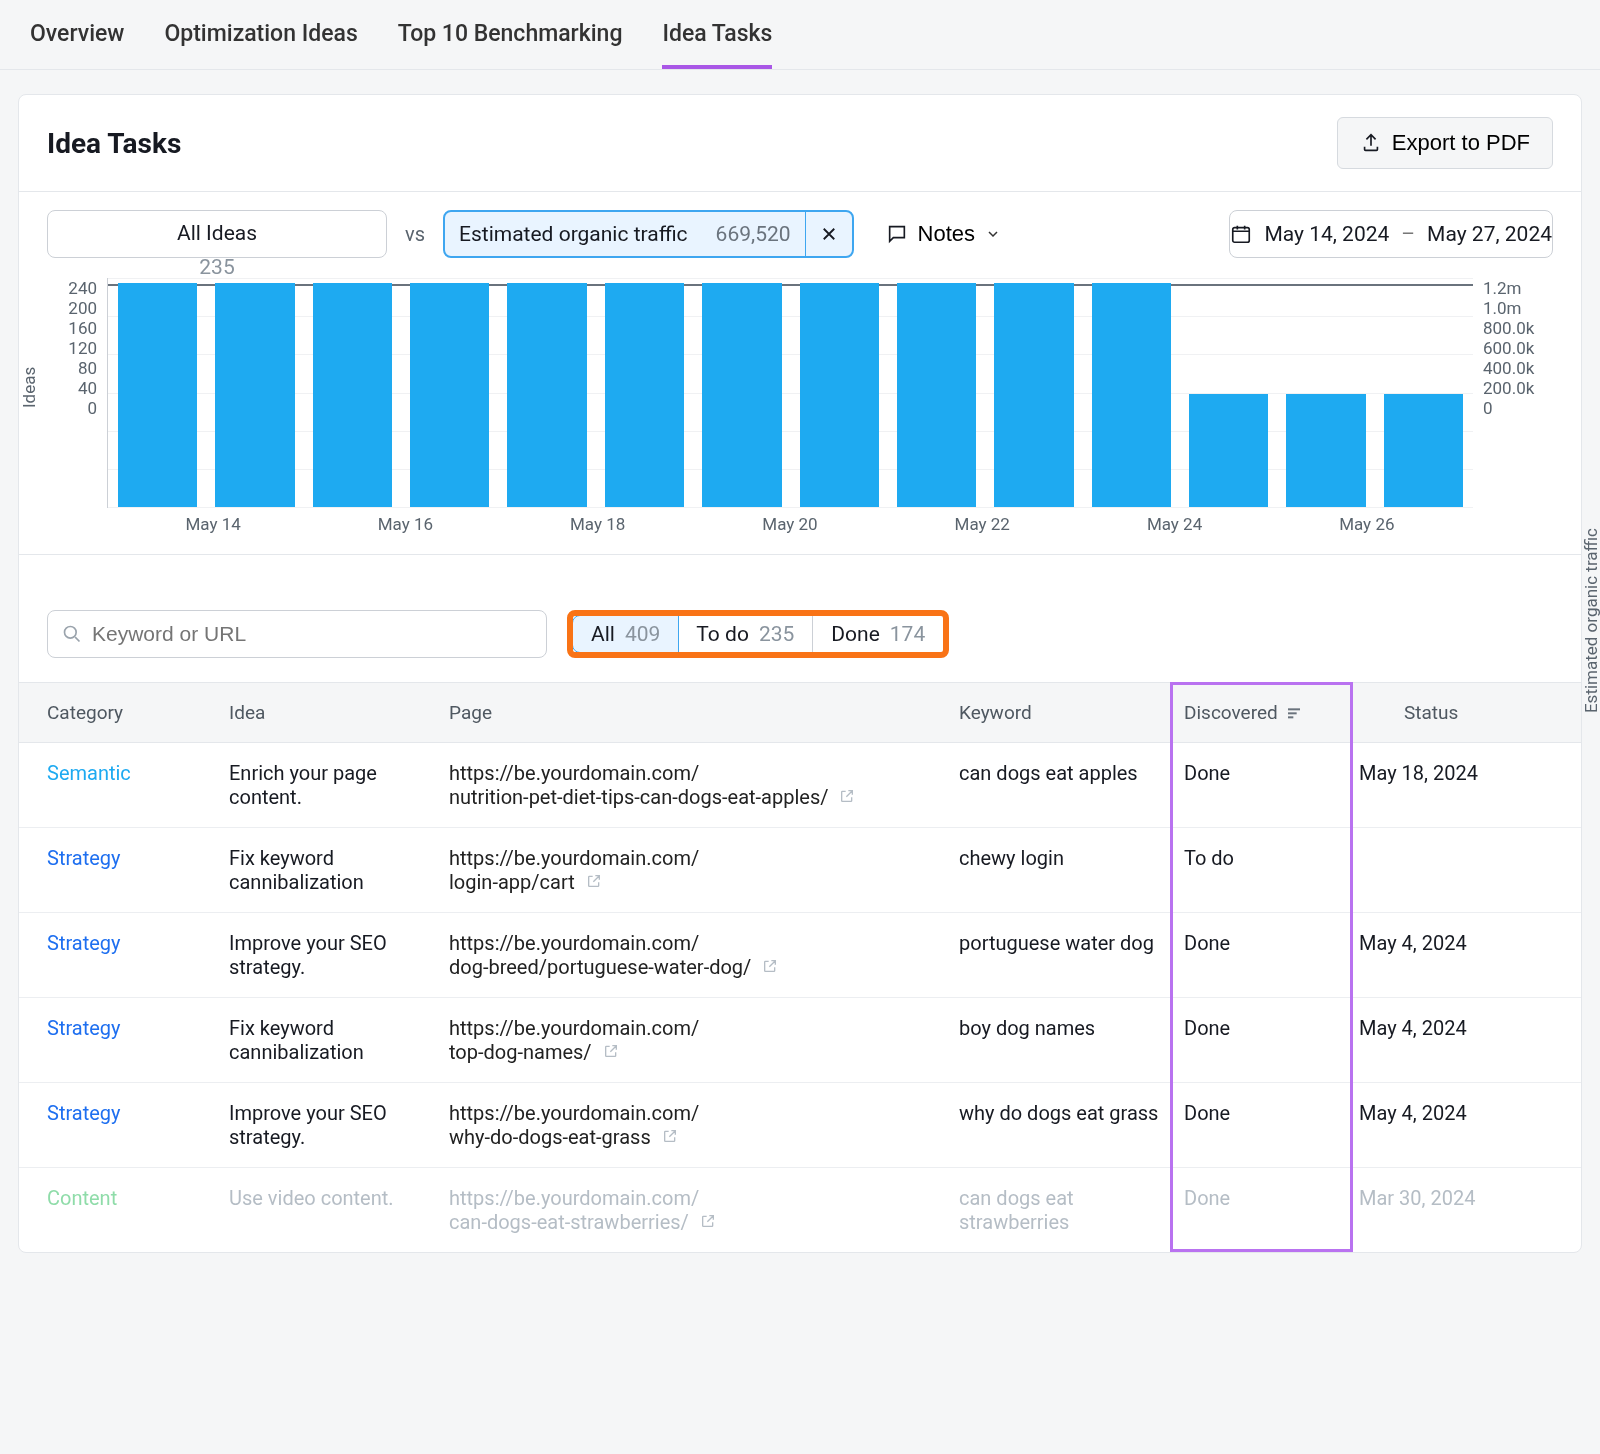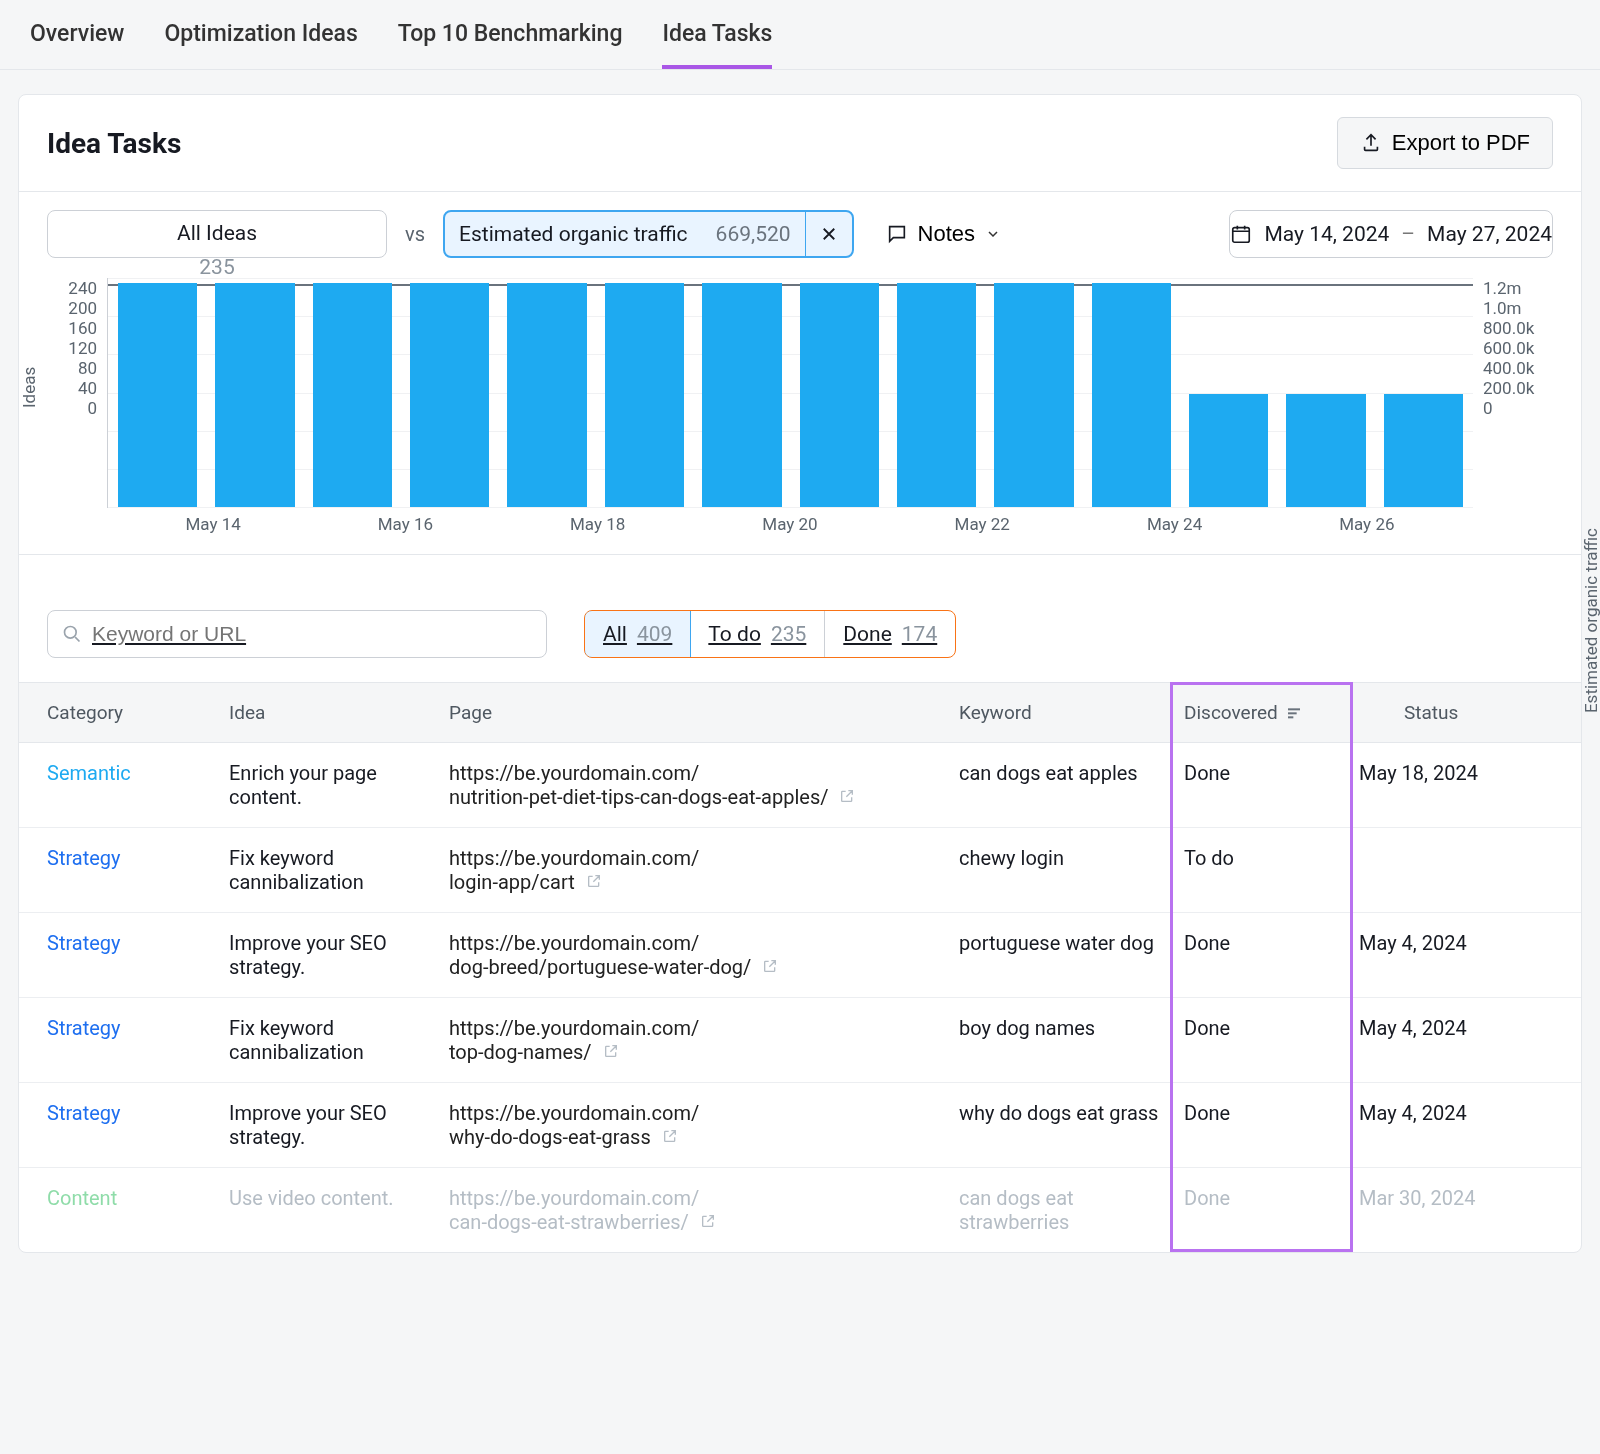--- a/index.html
+++ b/index.html
@@ -47,24 +47,24 @@
 .axis-title-right { position:absolute; right:0; top:260px; transform: rotate(-90deg); transform-origin:right top; font-size:17px; color:#5a646e;}
 .plot { flex:1; position:relative; height:230px; border-left:1px solid #ccd0d6; border-bottom:1px solid #ccd0d6;}
 .grid-line { position:absolute; left:0; right:0; height:1px; background:#f0f1f3;}
 .bars { position:absolute; left:0; right:0; bottom:0; top:0; display:flex; align-items:flex-end; gap:18px; padding:0 10px;}
 .bar { flex:1; background:#1eaaf1; }
 .trend { position:absolute; left:0; right:0; top:6px; height:2px; background:#6a737d; }
 .xaxis { display:flex; margin-left:60px; margin-right:80px; padding:6px 10px 0; font-size:17px; color:#5a646e;}
 .xaxis .xt { flex:2; text-align:center;}
 
 
-.filters { display:flex; align-items:flex-end; gap:37px; padding: 55px 28px 24px; text-decoration: underline; }
+.filters { display:flex; align-items:flex-end; gap:20px; padding: 55px 28px 24px; }
 .search { display:flex; align-items:center; gap:10px; border:1px solid #ccd0d6; border-radius:8px; height:48px; width:500px; padding:0 14px; color:#9aa3ac; }
 .search input { border:none; outline:none; font-size:21px; color:#333; flex:1; background:transparent;}
-.seg { display:flex; border:1px solid #f97316; border-radius:8px; overflow:hidden; height:48px; }
+.seg { display:flex; border:6px solid #f97316; border-radius:8px; overflow:hidden; height:48px; }
 .seg .sbtn { display:flex; align-items:center; gap:10px; padding:0 18px; font-size:21px; border-right:1px solid #ccd0d6; cursor:pointer;}
 .seg .sbtn:last-child{border-right:none;}
 .seg .sbtn.active { background:#e9f4ff; border:1.5px solid #3ea6f0; margin:-1px; border-radius:8px 0 0 8px;}
 .seg .sbtn .cnt { color:#8a949e;}
 
 
 .table { width:100%; }
 .thead { display:flex; background:#f5f6f7; border-top:1px solid #e4e7eb; border-bottom:1px solid #e4e7eb; font-size:19px; color:#4f5861; }
 .th, .td { padding:18px 10px; }
 .col-cat{width:200px; padding-left:28px;}

